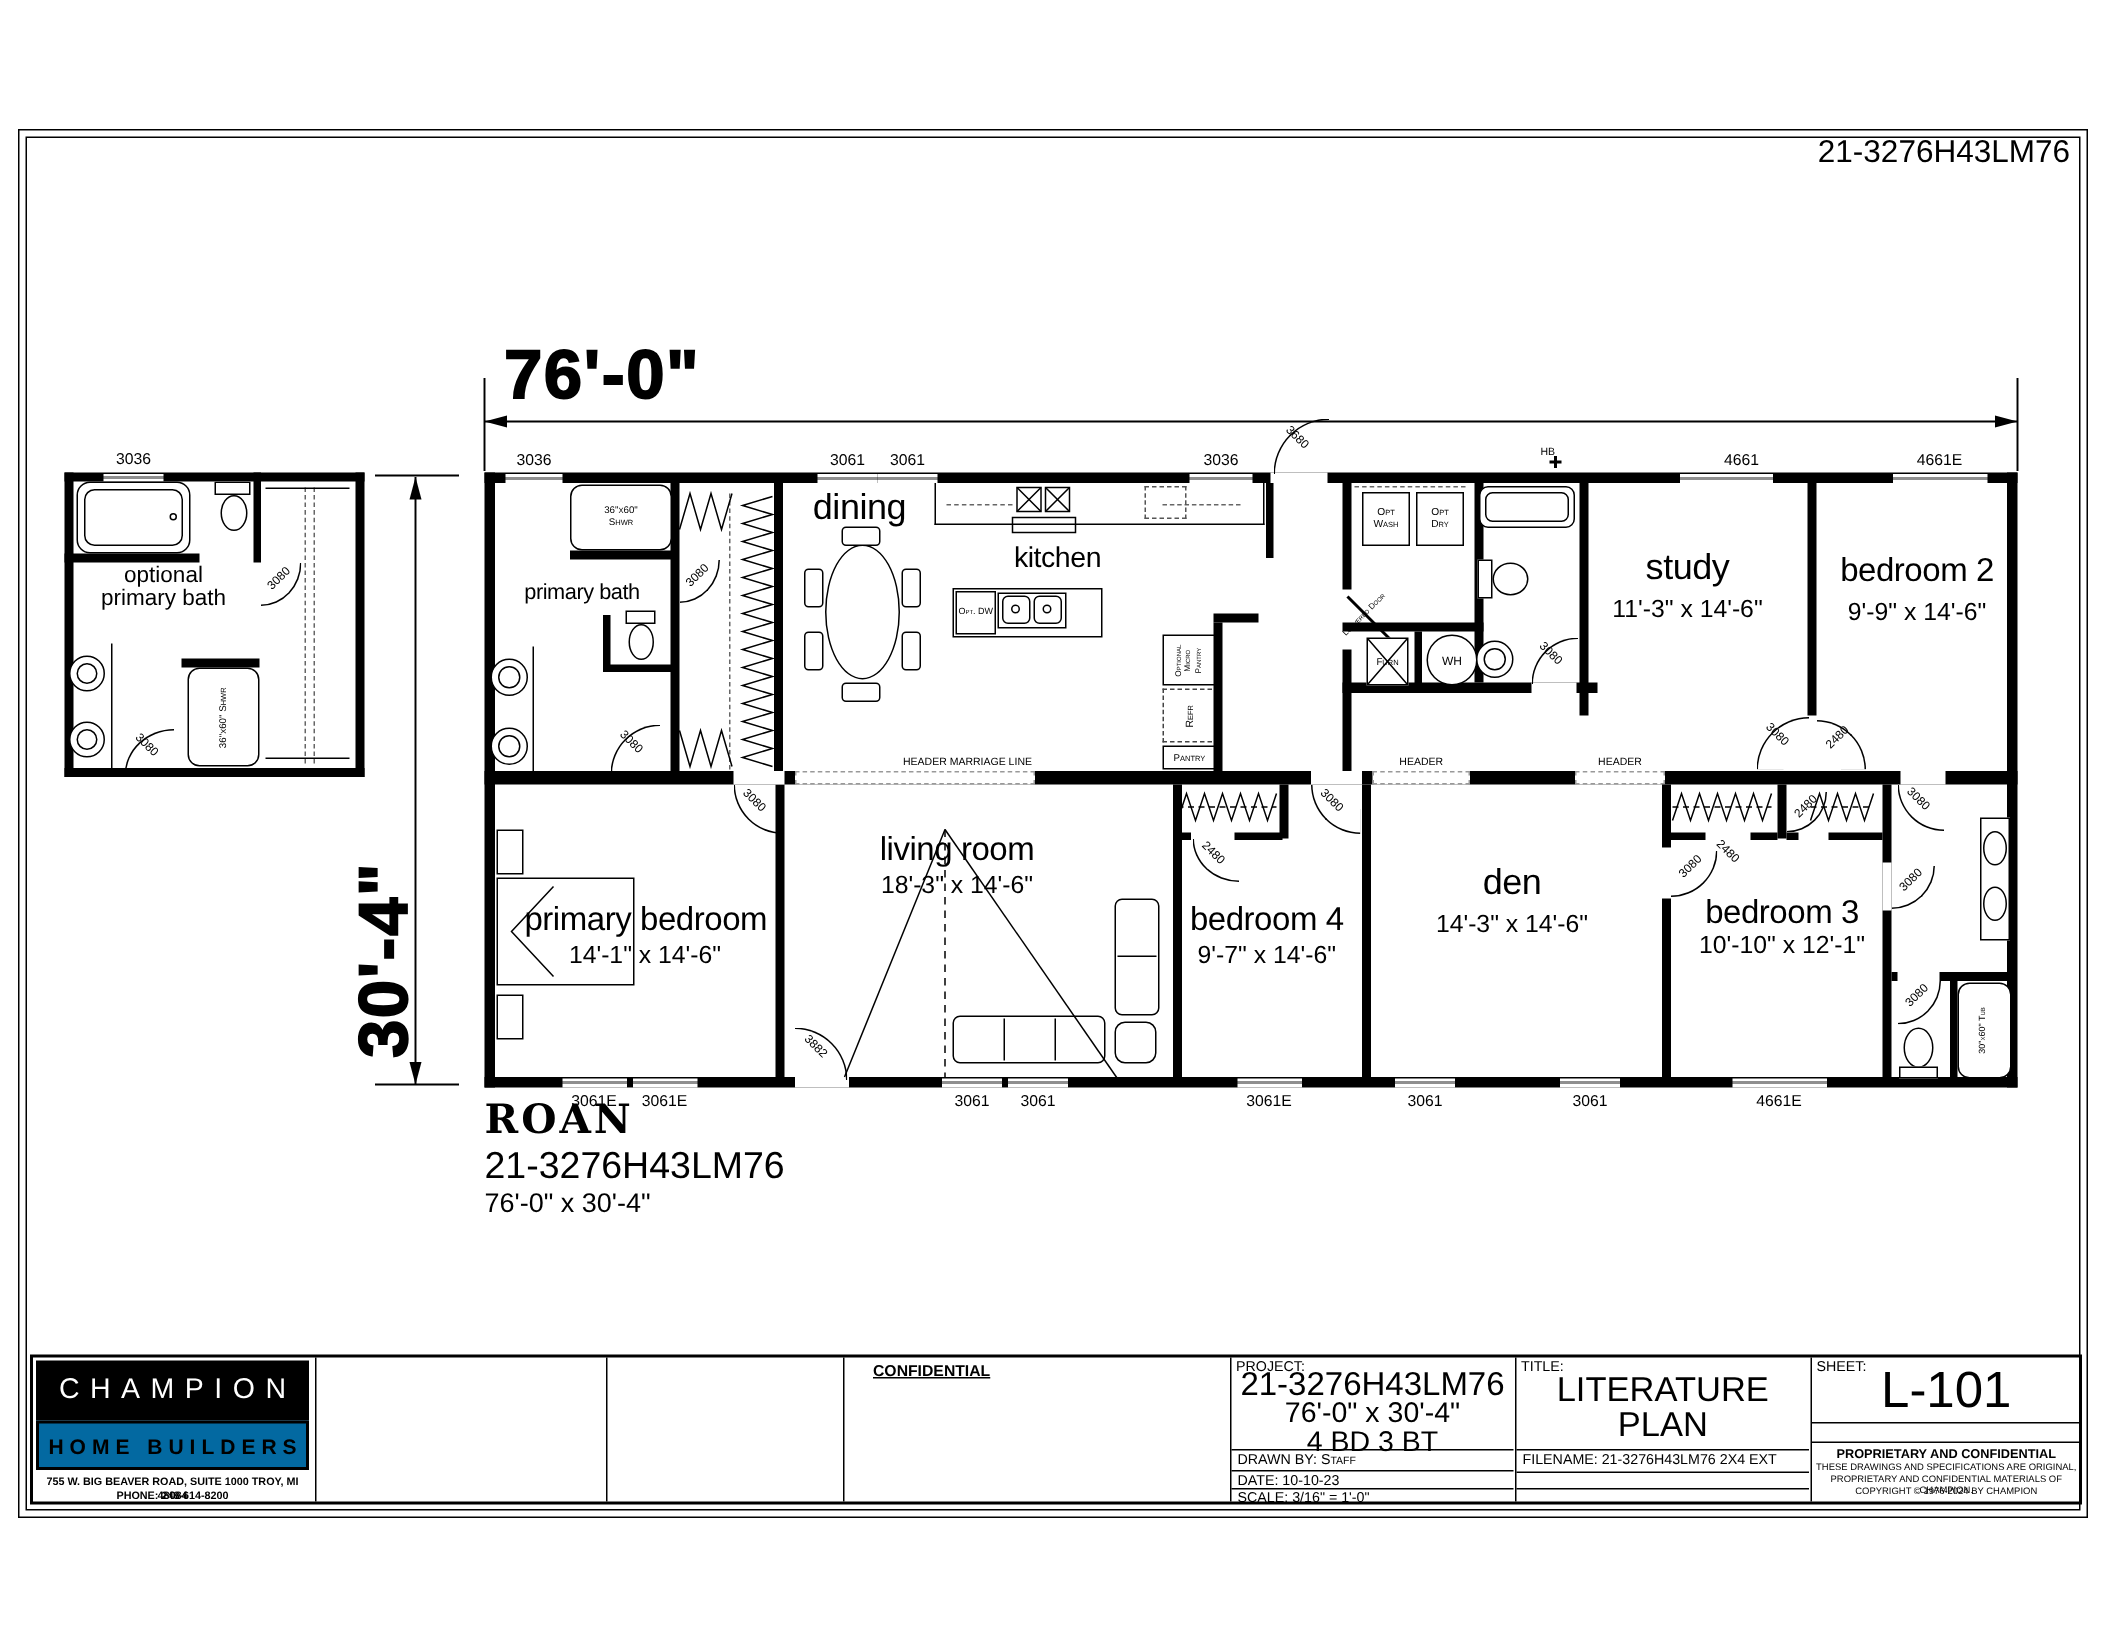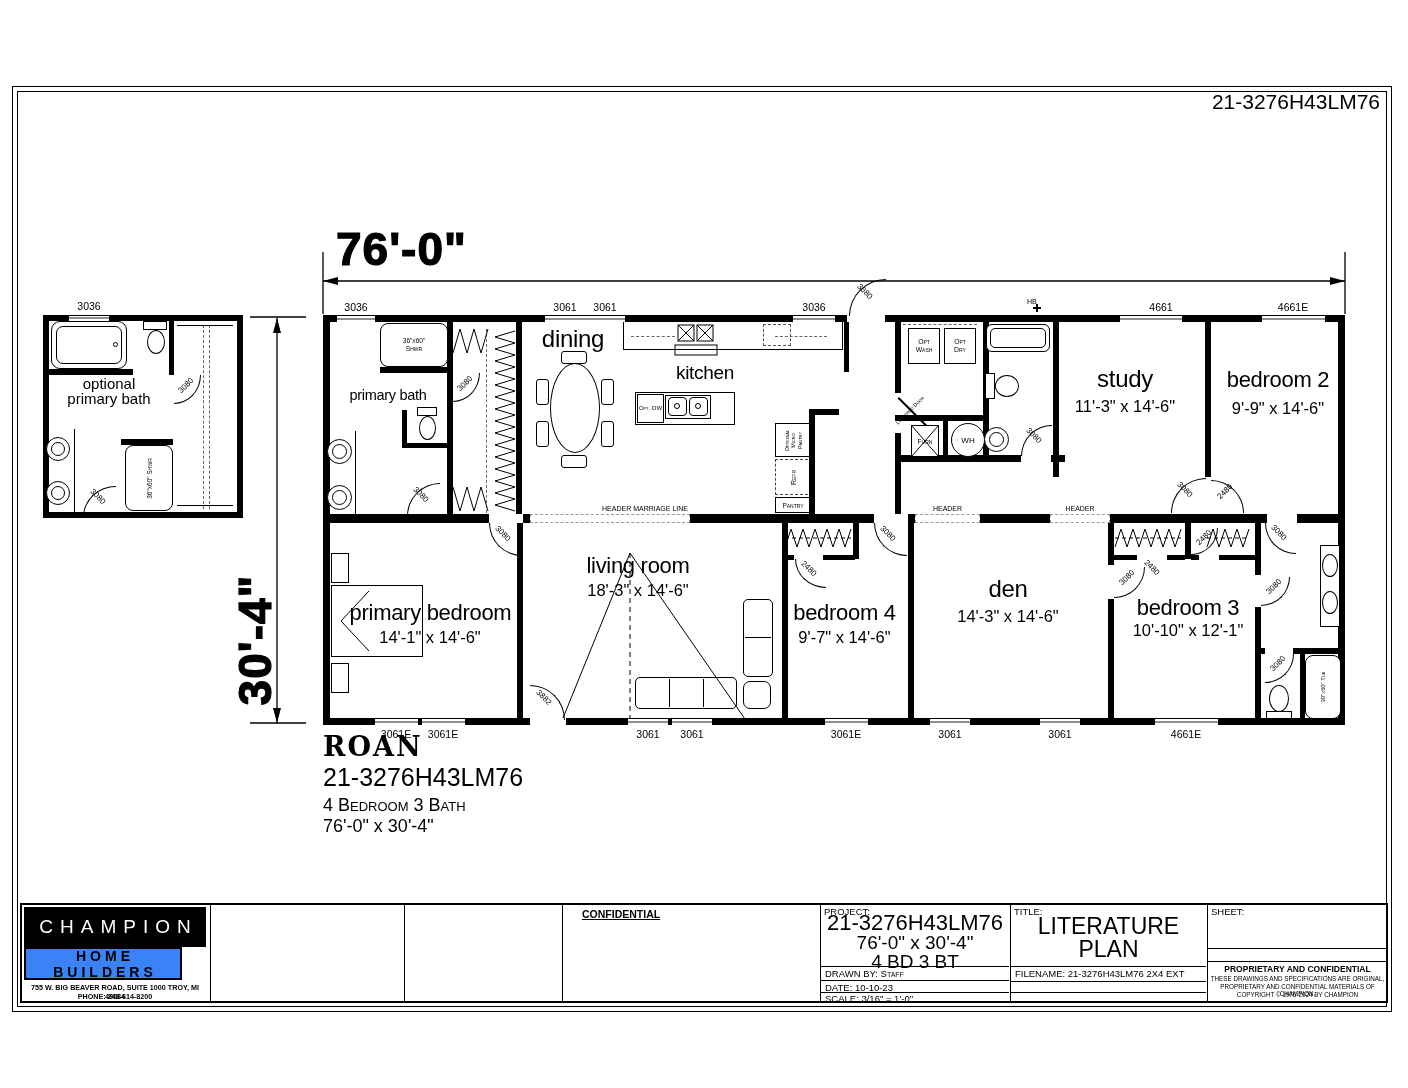--- a/index.html
+++ b/index.html
@@ -353,36 +353,35 @@
         <rect x="352" y="30" width="42" height="10"></rect>
         <path d="M589,111 L615,141 M615,111 L589,141"></path>
         <path d="M46,276 L18,306 L46,336"></path>
       </g>
     </svg>
   </div>
 
   <div class="a" style="left:323px;top:731px;width:400px">
     <div style="font-family:'DejaVu Serif',serif;font-weight:bold;font-size:27px;letter-spacing:2px">ROAN</div>
     <div style="font-size:25px;margin-top:1px">21-3276H43LM76</div>
-    <div class="sc" style="font-size:18px;margin-top:3px">4 Bedroom 3 Bath</div>
     <div style="font-size:18px">76'-0" x 30'-4"</div>
   </div>
 
   <div class="a" style="left:20px;top:903px;width:1368px;height:100px;border:2px solid #000"></div>
   <div class="vl" style="left:210px;top:905px;height:96px"></div>
   <div class="vl" style="left:404px;top:905px;height:96px"></div>
   <div class="vl" style="left:562px;top:905px;height:96px"></div>
   <div class="vl" style="left:820px;top:905px;height:96px"></div>
   <div class="vl" style="left:1010px;top:905px;height:96px"></div>
   <div class="vl" style="left:1207px;top:905px;height:96px"></div>
 
   <div class="a cen" style="left:24px;top:907px;width:182px;height:40px;background:#000">
     <span style="color:#fff;font-size:19px;letter-spacing:7px;font-weight:300;margin-right:-7px">CHAMPION</span>
   </div>
-  <div class="a cen" style="left:24px;top:947px;width:158px;height:33px;border:2px solid #000;background:#3b82f6">
+  <div class="a cen" style="left:24px;top:947px;width:182px;height:33px;border:2px solid #000;background:#0369a1">
     <span style="font-size:14px;font-weight:bold;letter-spacing:4px;margin-right:-4px">HOME BUILDERS</span>
   </div>
   <div class="a" style="left:24px;top:983px;width:182px;text-align:center;font-size:7.2px;font-weight:bold">755 W. BIG BEAVER ROAD, SUITE 1000  TROY, MI  48084</div>
   <div class="a" style="left:24px;top:992px;width:182px;text-align:center;font-size:7.2px;font-weight:bold">PHONE: 248-614-8200</div>
 
   <div class="a" style="left:582px;top:908px;font-size:10.5px;font-weight:bold;text-decoration:underline">CONFIDENTIAL</div>
 
   <div class="a" style="left:824px;top:906px;font-size:9.5px">PROJECT:</div>
   <div class="a" style="left:820px;top:910px;width:190px;text-align:center;font-size:22px">21-3276H43LM76</div>
   <div class="a" style="left:820px;top:932px;width:190px;text-align:center;font-size:19px">76'-0" x 30'-4"</div>
@@ -396,20 +395,21 @@
 
   <div class="a" style="left:1014px;top:906px;font-size:9.5px">TITLE:</div>
   <div class="a" style="left:1010px;top:913px;width:197px;text-align:center;font-size:23px">LITERATURE</div>
   <div class="a" style="left:1010px;top:936px;width:197px;text-align:center;font-size:23px">PLAN</div>
   <div class="hl" style="left:1011px;top:966px;width:195px"></div>
   <div class="a" style="left:1015px;top:968px;font-size:9.5px">FILENAME: 21-3276H43LM76  2X4 EXT</div>
   <div class="hl" style="left:1011px;top:981px;width:195px"></div>
   <div class="hl" style="left:1011px;top:992px;width:195px"></div>
 
   <div class="a" style="left:1211px;top:906px;font-size:9.5px">SHEET:</div>
+  <div class="a" style="left:1207px;top:908px;width:181px;text-align:center;font-size:34px">L-101</div>
   <div class="hl" style="left:1208px;top:948px;width:179px"></div>
   <div class="hl" style="left:1208px;top:961px;width:179px"></div>
   <div class="a" style="left:1207px;top:964px;width:181px;text-align:center;font-size:8.5px;font-weight:bold">PROPRIETARY AND CONFIDENTIAL</div>
   <div class="a" style="left:1207px;top:975px;width:181px;text-align:center;font-size:6.3px">THESE DRAWINGS AND SPECIFICATIONS ARE ORIGINAL,</div>
   <div class="a" style="left:1207px;top:983px;width:181px;text-align:center;font-size:6.3px">PROPRIETARY AND CONFIDENTIAL MATERIALS OF CHAMPION.</div>
   <div class="a" style="left:1207px;top:991px;width:181px;text-align:center;font-size:6.3px">COPYRIGHT © 1976-2024 BY CHAMPION</div>
 
 </div>
 
 </body></html>

